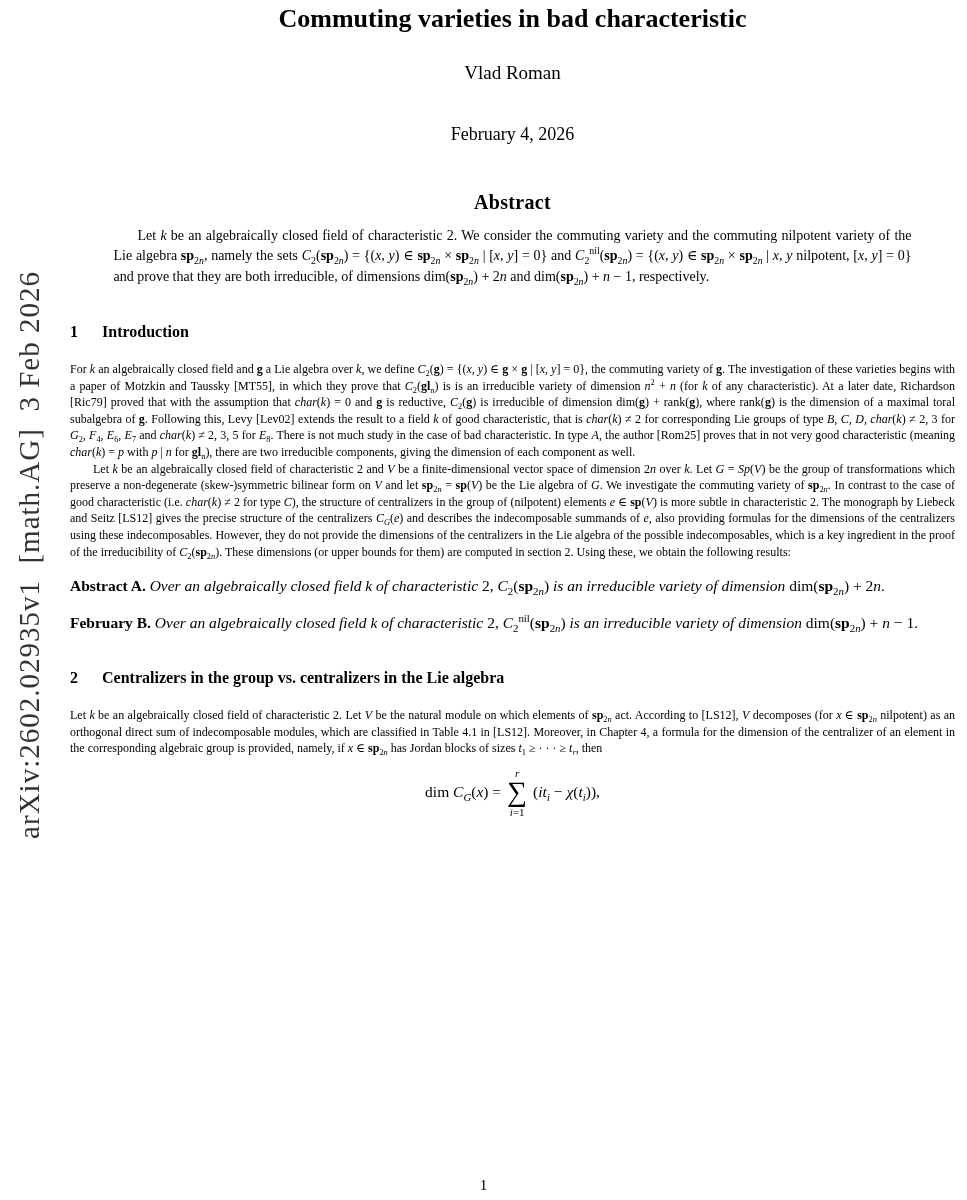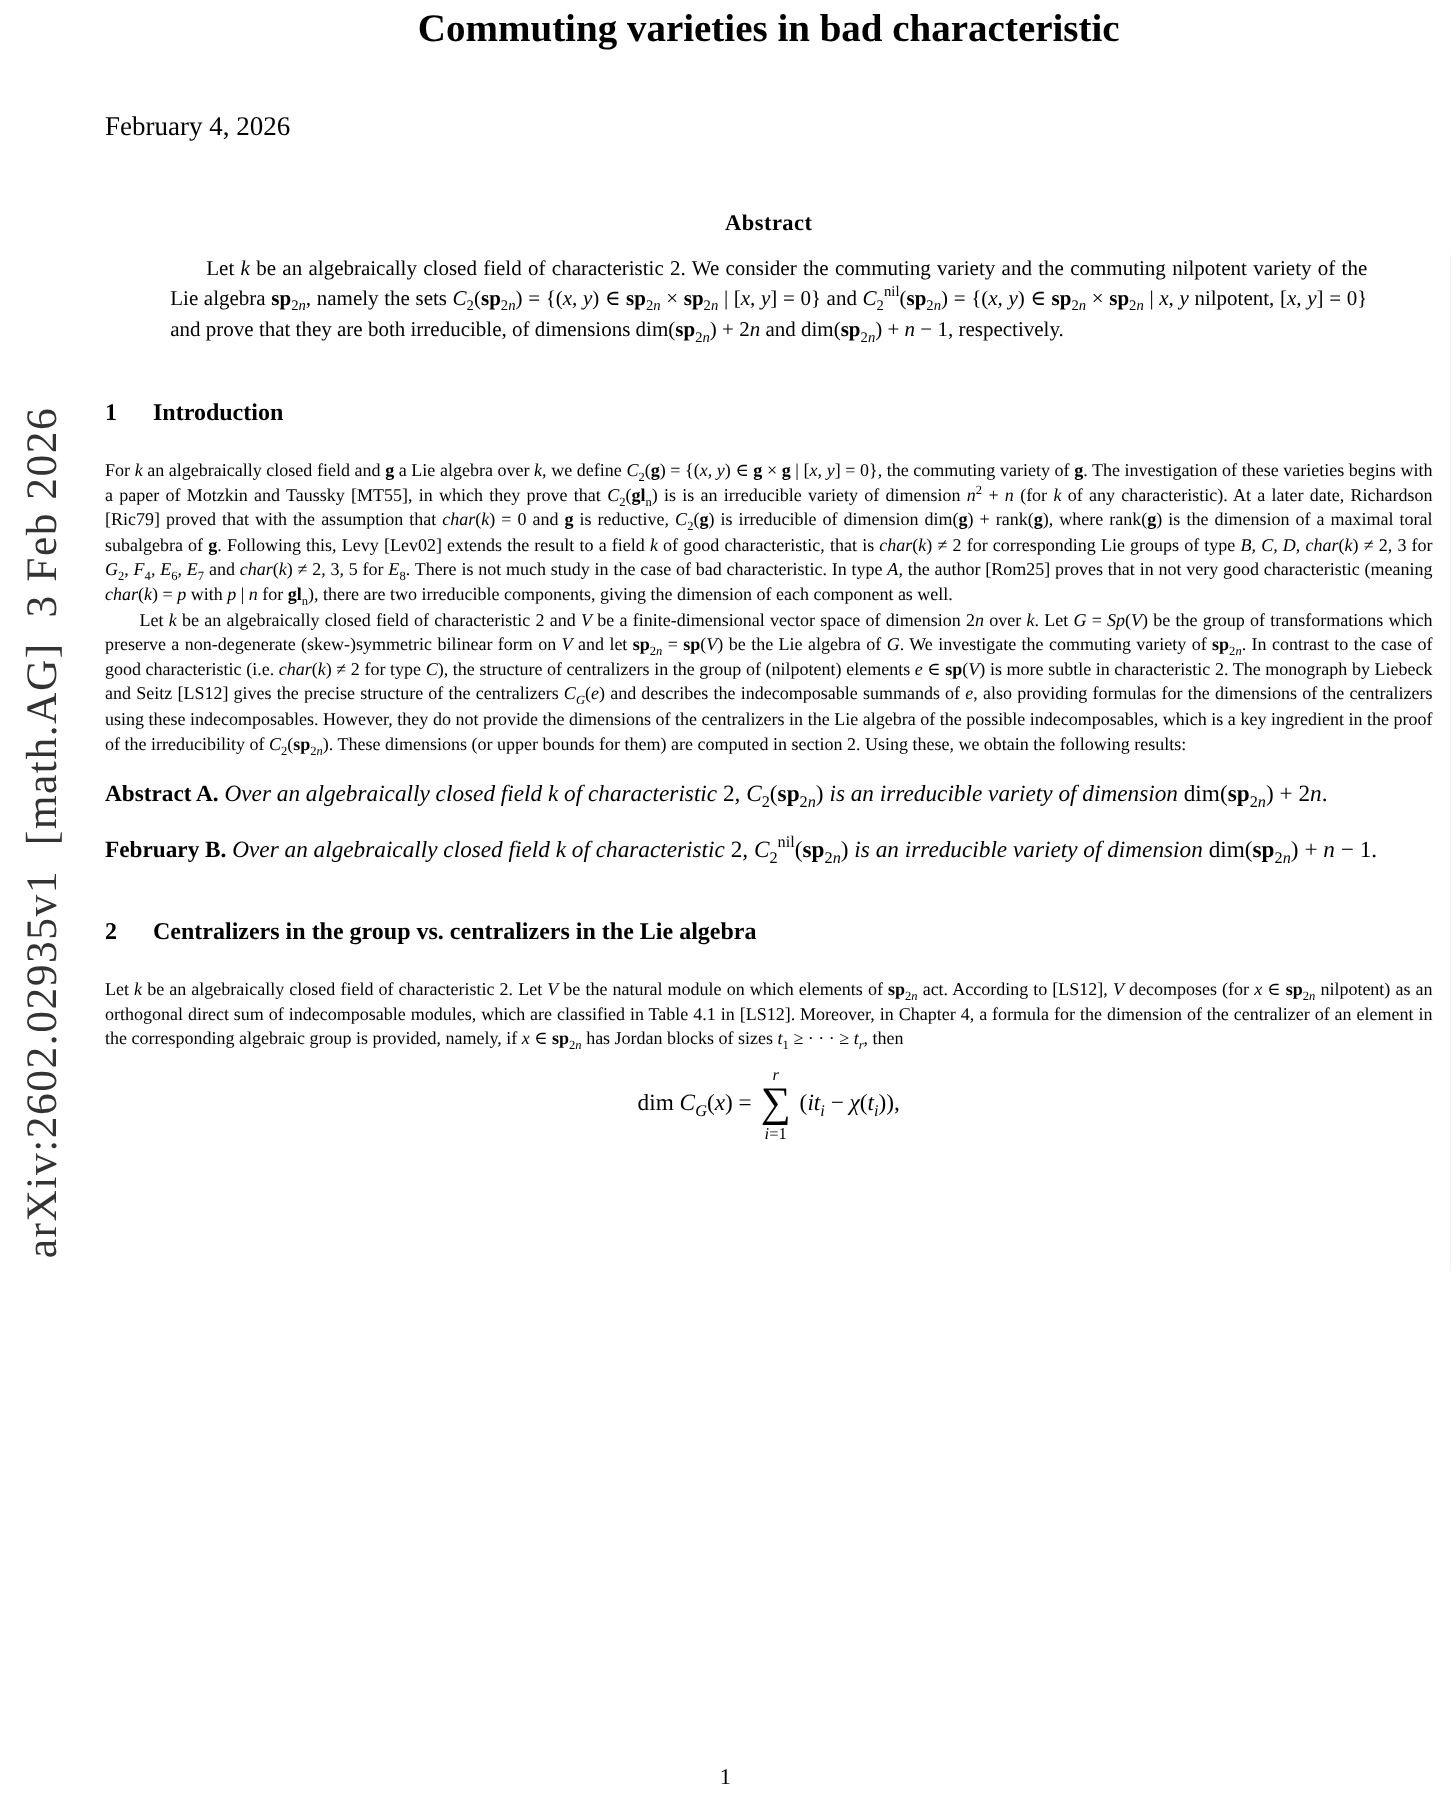--- a/index.html
+++ b/index.html
@@ -24,25 +24,25 @@
     color: #333333;
   }
   .content { padding: 0 12px 0 70px; }
   .title {
     text-align: center;
     font-size: 26px;
     font-weight: bold;
     margin: 4px 0 0 0;
   }
   .author { text-align: center; font-size: 19px; margin-top: 28px; }
-  .date { text-align: left; font-size: 18px; margin-top: 40px; }
+  .date { text-align: center; font-size: 18px; margin-top: 40px; }
   .abstract-heading {
     text-align: center;
     font-weight: bold;
-    font-size: 15px;
+    font-size: 20px;
     margin-top: 46px;
     letter-spacing: 0.3px;
   }
   .abstract-body {
     width: 798px;
     margin: 12px auto 0 auto;
     font-size: 14px;
     line-height: 1.45;
     text-align: justify;
     text-indent: 24px;
@@ -98,20 +98,21 @@
 <body>
 
 <div class="page">
 
   <div class="arxiv-stamp">arXiv:2602.02935v1  [math.AG]  3 Feb 2026</div>
 
   <div class="content">
 
     <h1 class="title">Commuting varieties in bad characteristic</h1>
 
+    <div class="author">Vlad Roman</div>
 
     <div class="date">February 4, 2026</div>
 
     <div class="abstract-heading">Abstract</div>
 
     <p class="abstract-body">Let <i>k</i> be an algebraically closed field of characteristic 2.  We consider the commuting variety and the commuting nilpotent variety of the Lie algebra <span class="frak">sp</span><sub>2<i>n</i></sub>, namely the sets <i>C</i><sub>2</sub>(<span class="frak">sp</span><sub>2<i>n</i></sub>) = {(<i>x, y</i>) ∈ <span class="frak">sp</span><sub>2<i>n</i></sub> × <span class="frak">sp</span><sub>2<i>n</i></sub> | [<i>x, y</i>] = 0} and <i>C</i><sub>2</sub><sup>nil</sup>(<span class="frak">sp</span><sub>2<i>n</i></sub>) = {(<i>x, y</i>) ∈ <span class="frak">sp</span><sub>2<i>n</i></sub> × <span class="frak">sp</span><sub>2<i>n</i></sub> | <i>x, y</i> nilpotent, [<i>x, y</i>] = 0} and prove that they are both irreducible, of dimensions dim(<span class="frak">sp</span><sub>2<i>n</i></sub>) + 2<i>n</i> and dim(<span class="frak">sp</span><sub>2<i>n</i></sub>) + <i>n</i> − 1, respectively.</p>
 
     <h2 class="section-heading"><span class="sec-num">1</span><span>Introduction</span></h2>
 
     <p class="body-par">For <i>k</i> an algebraically closed field and <span class="frak">g</span> a Lie algebra over <i>k</i>, we define <i>C</i><sub>2</sub>(<span class="frak">g</span>) = {(<i>x, y</i>) ∈ <span class="frak">g</span> × <span class="frak">g</span> | [<i>x, y</i>] = 0}, the commuting variety of <span class="frak">g</span>. The investigation of these varieties begins with a paper of Motzkin and Taussky [MT55], in which they prove that <i>C</i><sub>2</sub>(<span class="frak">gl</span><sub>n</sub>) is is an irreducible variety of dimension <i>n</i><sup>2</sup> + <i>n</i> (for <i>k</i> of any characteristic). At a later date, Richardson [Ric79] proved that with the assumption that <i>char</i>(<i>k</i>) = 0 and <span class="frak">g</span> is reductive, <i>C</i><sub>2</sub>(<span class="frak">g</span>) is irreducible of dimension dim(<span class="frak">g</span>) + rank(<span class="frak">g</span>), where rank(<span class="frak">g</span>) is the dimension of a maximal toral subalgebra of <span class="frak">g</span>. Following this, Levy [Lev02] extends the result to a field <i>k</i> of good characteristic, that is <i>char</i>(<i>k</i>) ≠ 2 for corresponding Lie groups of type <i>B, C, D</i>, <i>char</i>(<i>k</i>) ≠ 2, 3 for <i>G</i><sub>2</sub>, <i>F</i><sub>4</sub>, <i>E</i><sub>6</sub>, <i>E</i><sub>7</sub> and <i>char</i>(<i>k</i>) ≠ 2, 3, 5 for <i>E</i><sub>8</sub>. There is not much study in the case of bad characteristic. In type <i>A</i>, the author [Rom25] proves that in not very good characteristic (meaning <i>char</i>(<i>k</i>) = <i>p</i> with <i>p</i> | <i>n</i> for <span class="frak">gl</span><sub>n</sub>), there are two irreducible components, giving the dimension of each component as well.</p>

